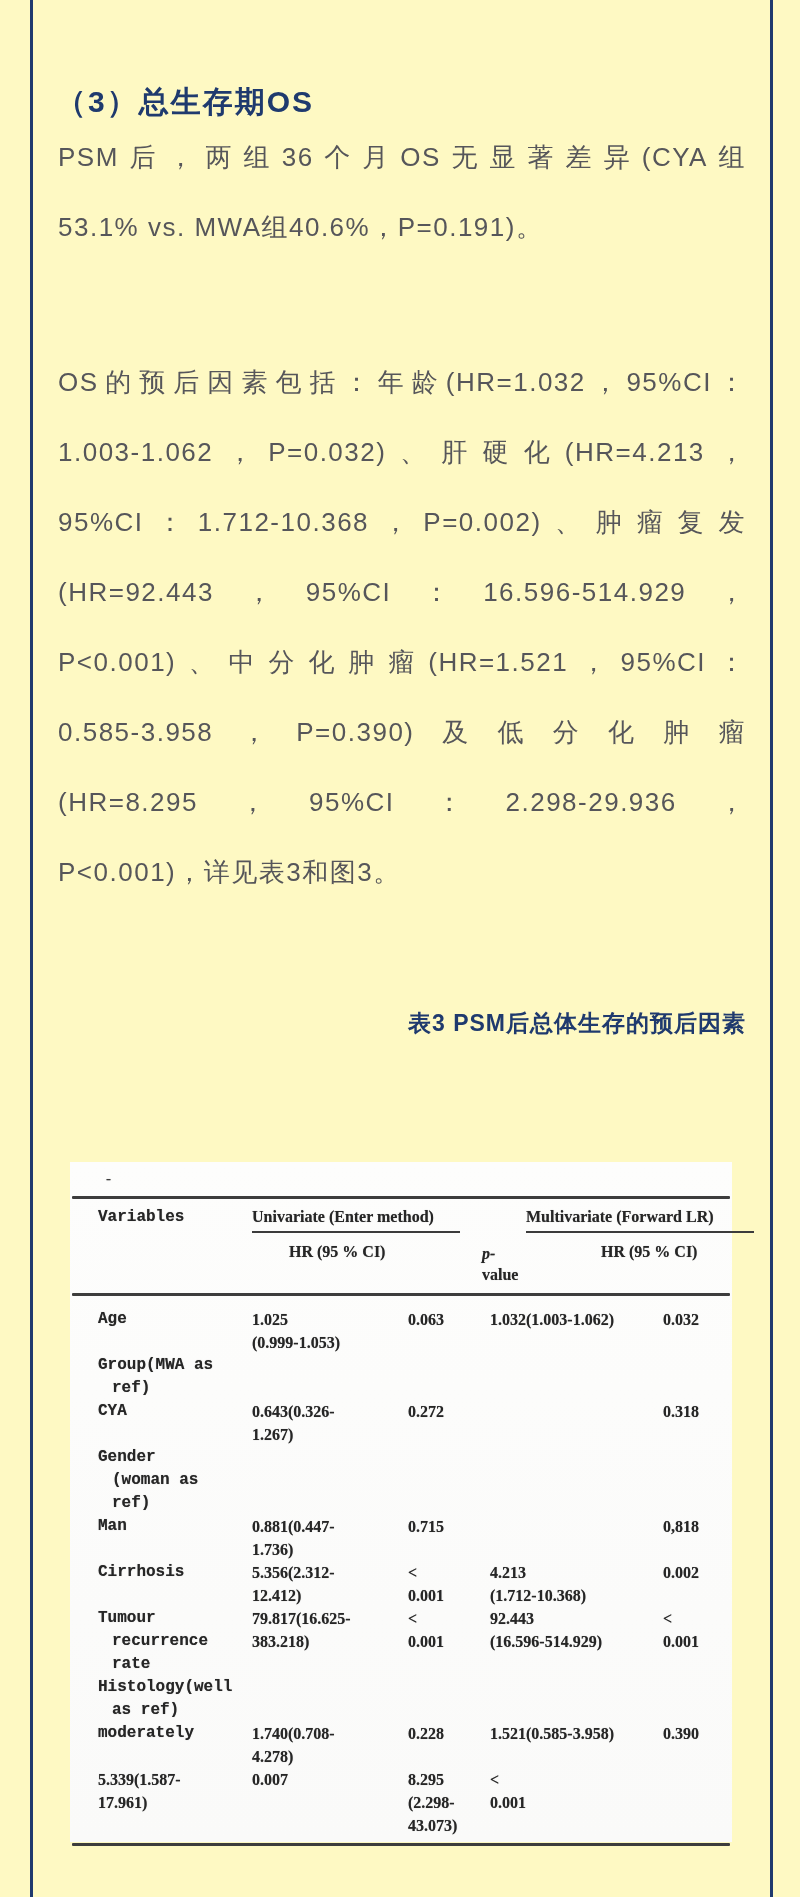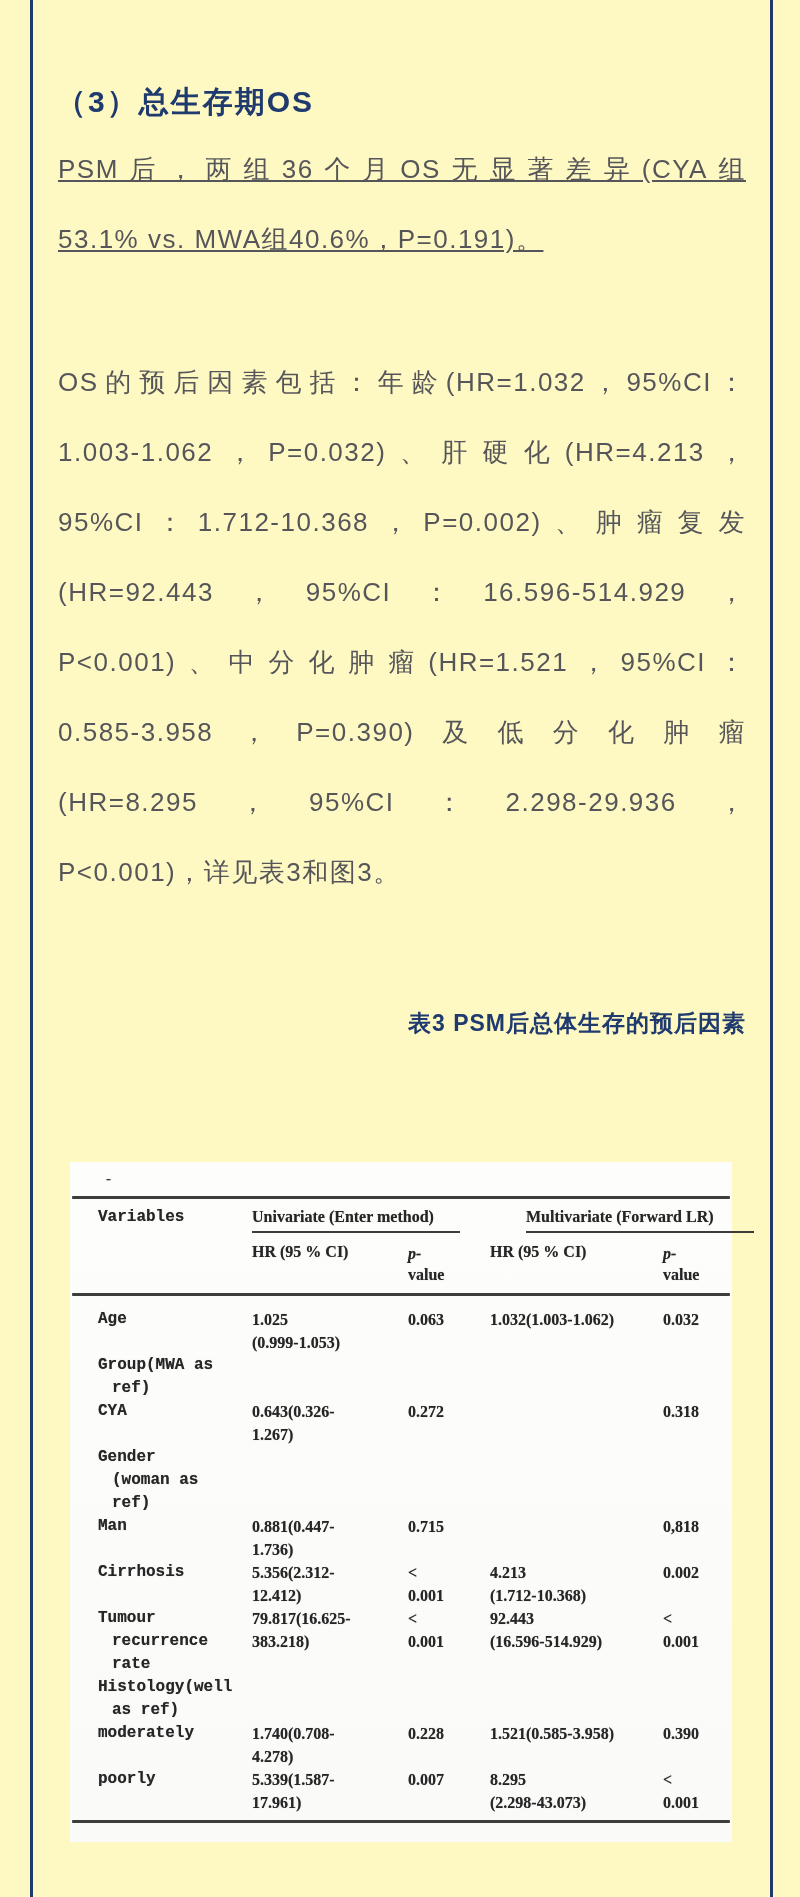--- a/index.html
+++ b/index.html
@@ -10,21 +10,21 @@
 
   .border-left,.border-right{position:absolute;top:0;bottom:0;width:3px;background:#1f3a6e;}
   .border-left{left:30px;}
   .border-right{left:770px;}
 
   .heading{position:absolute;left:56px;top:82px;width:690px;margin:0;
            font-size:30px;font-weight:bold;color:#1f3a6e;letter-spacing:2px;}
 
   .para{position:absolute;left:58px;width:688px;color:#56565a;
         font-size:26px;line-height:70px;letter-spacing:1.5px;}
-  .p1{top:134px;text-decoration:underline;}
+  .p1{top:122px;}
   .p2{top:347px;}
   .line{text-align:justify;}
   .jl{text-align:justify;text-align-last:justify;}
 
   .caption{position:absolute;left:58px;top:1008px;width:688px;text-align:right;
            font-size:23px;font-weight:bold;color:#1f3a6e;letter-spacing:1px;}
 
   
   .scan{position:absolute;left:70px;top:1162px;width:662px;height:680px;
         background:linear-gradient(#fdfdfc,#fafaf9);
@@ -34,21 +34,21 @@
   .artifact{position:absolute;left:36px;top:8px;font-size:15px;color:#3c3c3c;}
   .rule{height:3px;background:#3d3d3d;margin:0 2px;border-radius:1px;}
   .rule.top{margin-top:34px;}
   .grid{display:grid;grid-template-columns:154px 156px 82px 173px 67px;
         padding-left:28px;box-sizing:border-box;}
   .ghead1{padding-top:9px;}
   .ghead1 .gspan{grid-column:span 2;}
   .grp{display:inline-block;padding-bottom:5px;border-bottom:2px solid #3c3c3c;}
   .grp.u{width:208px;}
   .grp.m{width:228px;margin-left:36px;}
-  .ghead2{padding-top:10px;padding-bottom:8px;min-height:52px;}
+  .ghead2{padding-top:10px;padding-bottom:8px;min-height:52px;gap:37px;}
   .pcell .it{font-style:italic;display:block;line-height:21px;}
   .pcell .wd{display:block;line-height:21px;}
   .rows{padding-top:12px;}
   .r{line-height:23px;}
   .cell{white-space:pre-line;}
   .cv{padding-left:14px;text-indent:-14px;white-space:pre-line;font-family:Liberation Mono, monospace;}
 </style>
 </head>
 <body>
 
@@ -171,21 +171,20 @@
       </div>
       <div class="grid r">
         <div class="cell cv">moderately</div>
         <div class="cell">1.740(0.708-
 4.278)</div>
         <div class="cell">0.228</div>
         <div class="cell">1.521(0.585-3.958)</div>
         <div class="cell">0.390</div>
       </div>
       <div class="grid r">
-        <div class="cell cv">poorly</div>
         <div class="cell">5.339(1.587-
 17.961)</div>
         <div class="cell">0.007</div>
         <div class="cell">8.295
 (2.298-43.073)</div>
         <div class="cell">&lt;
 0.001</div>
       </div>
     </div>
 

